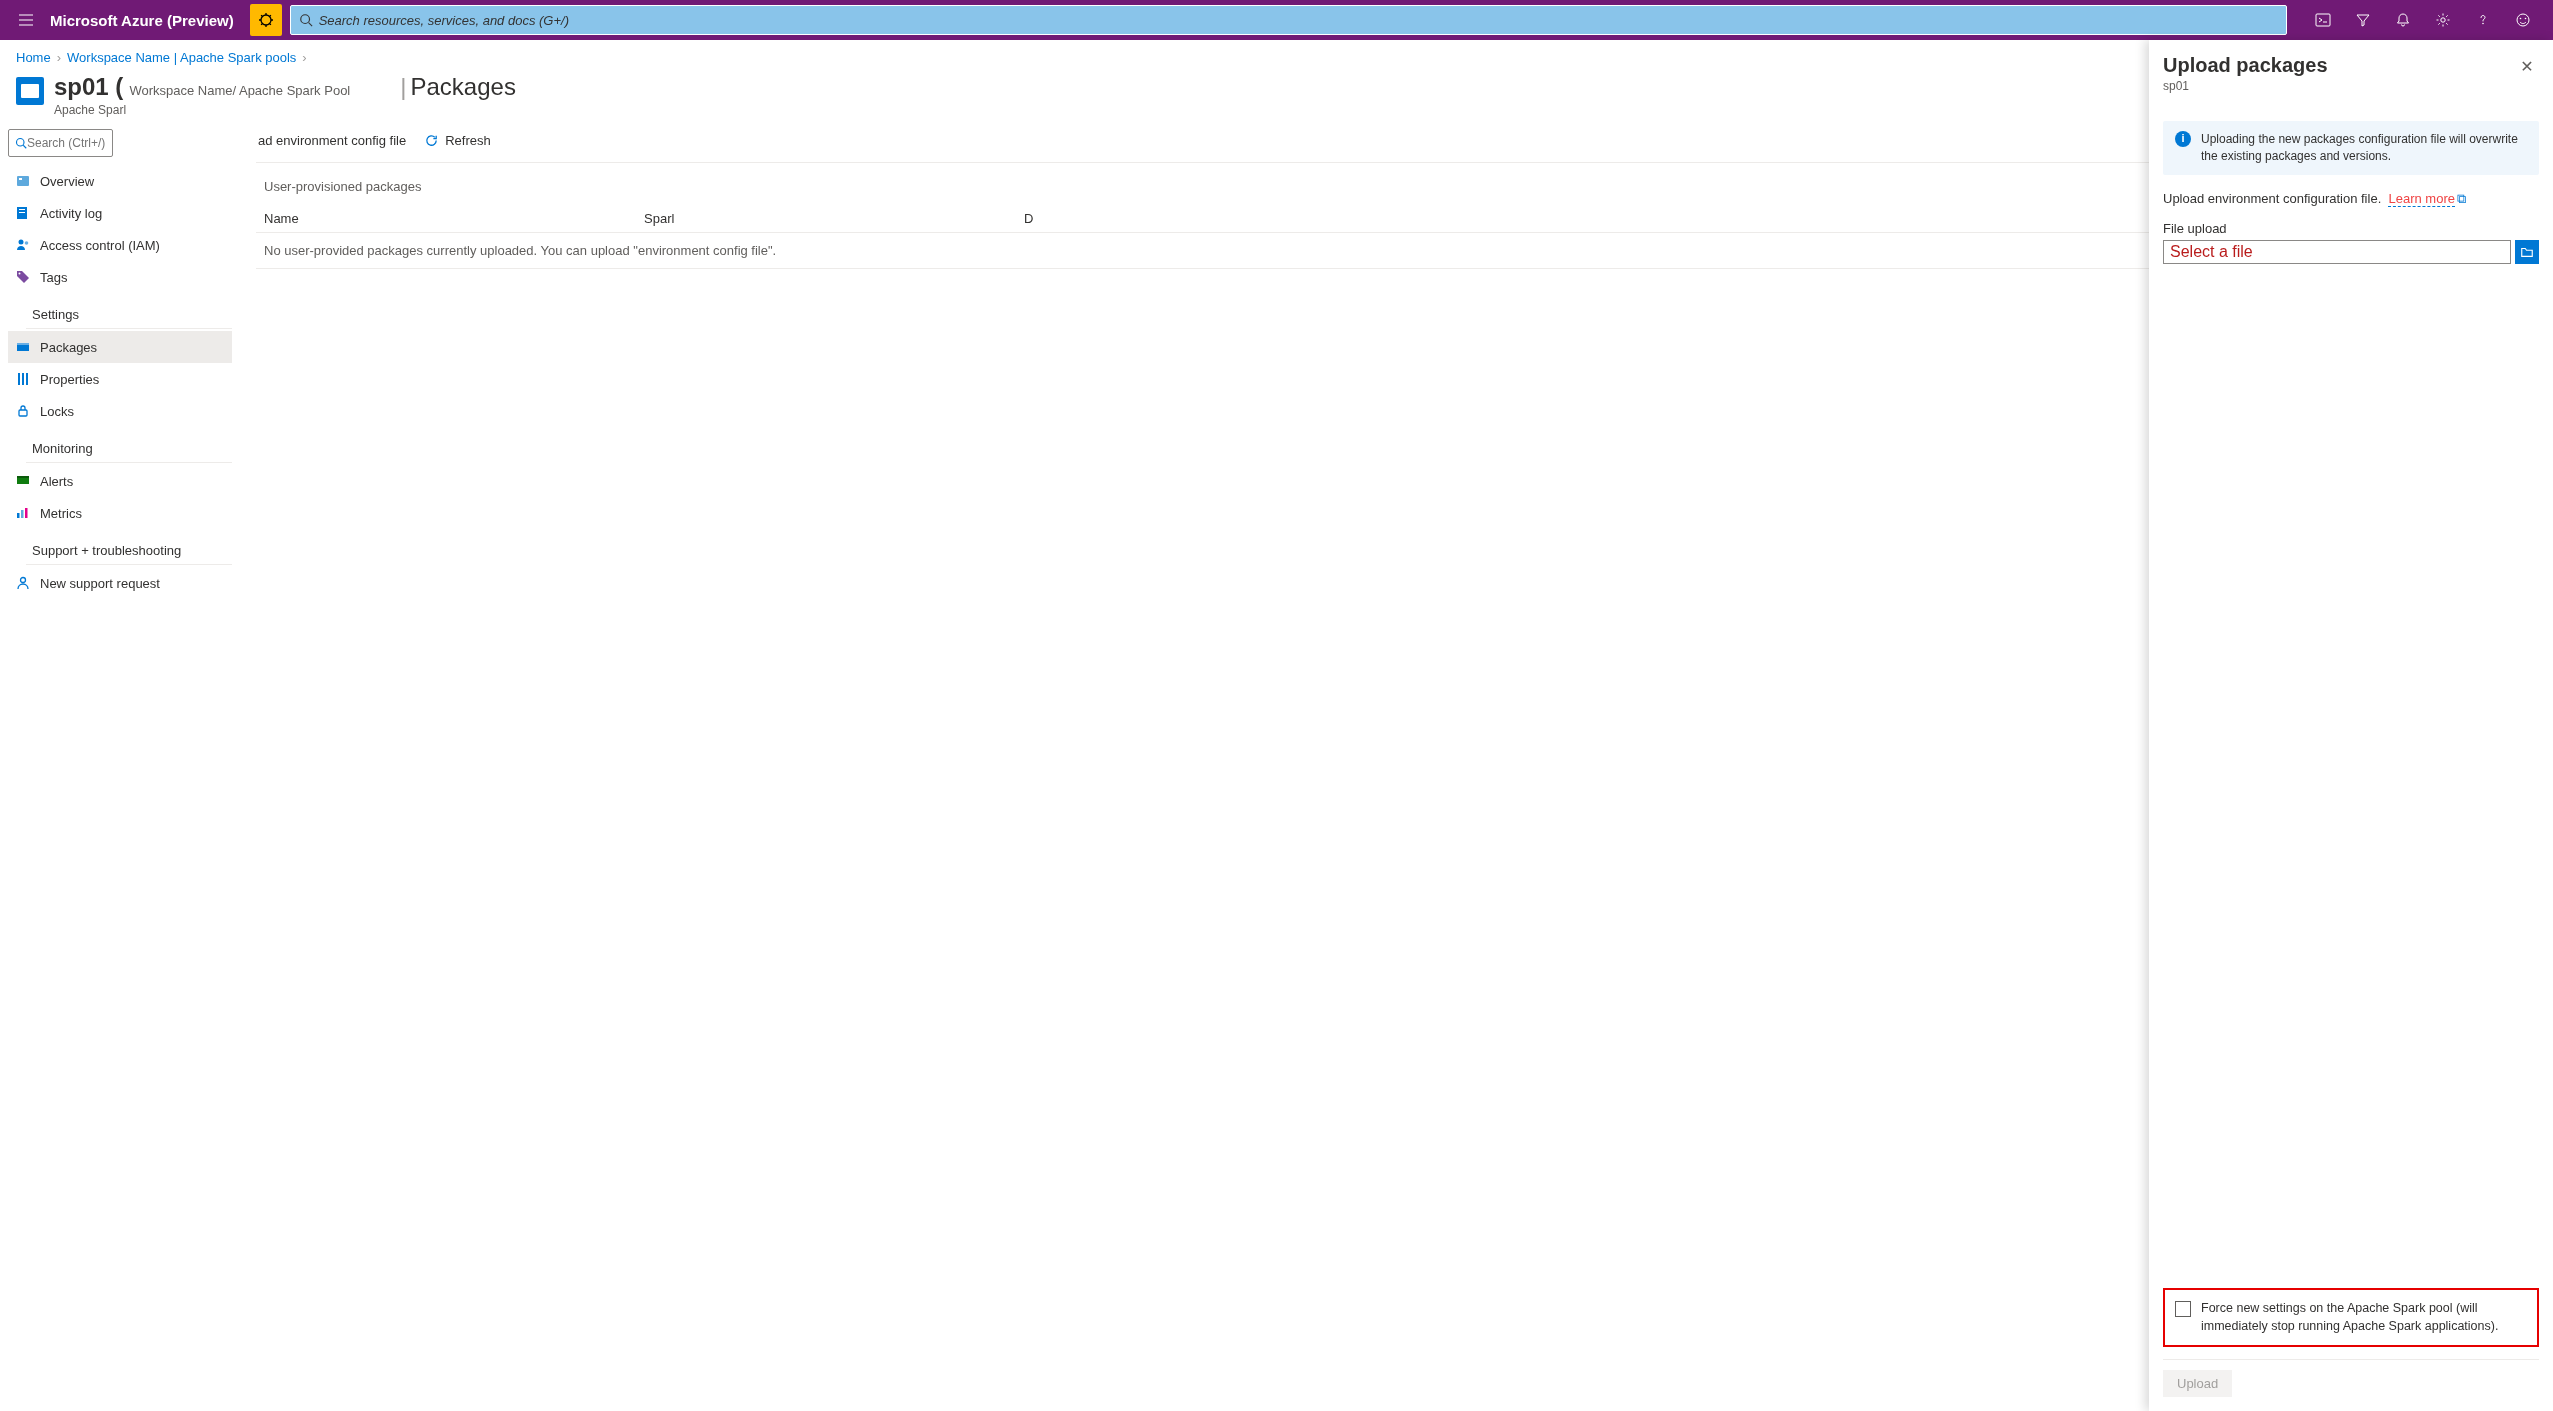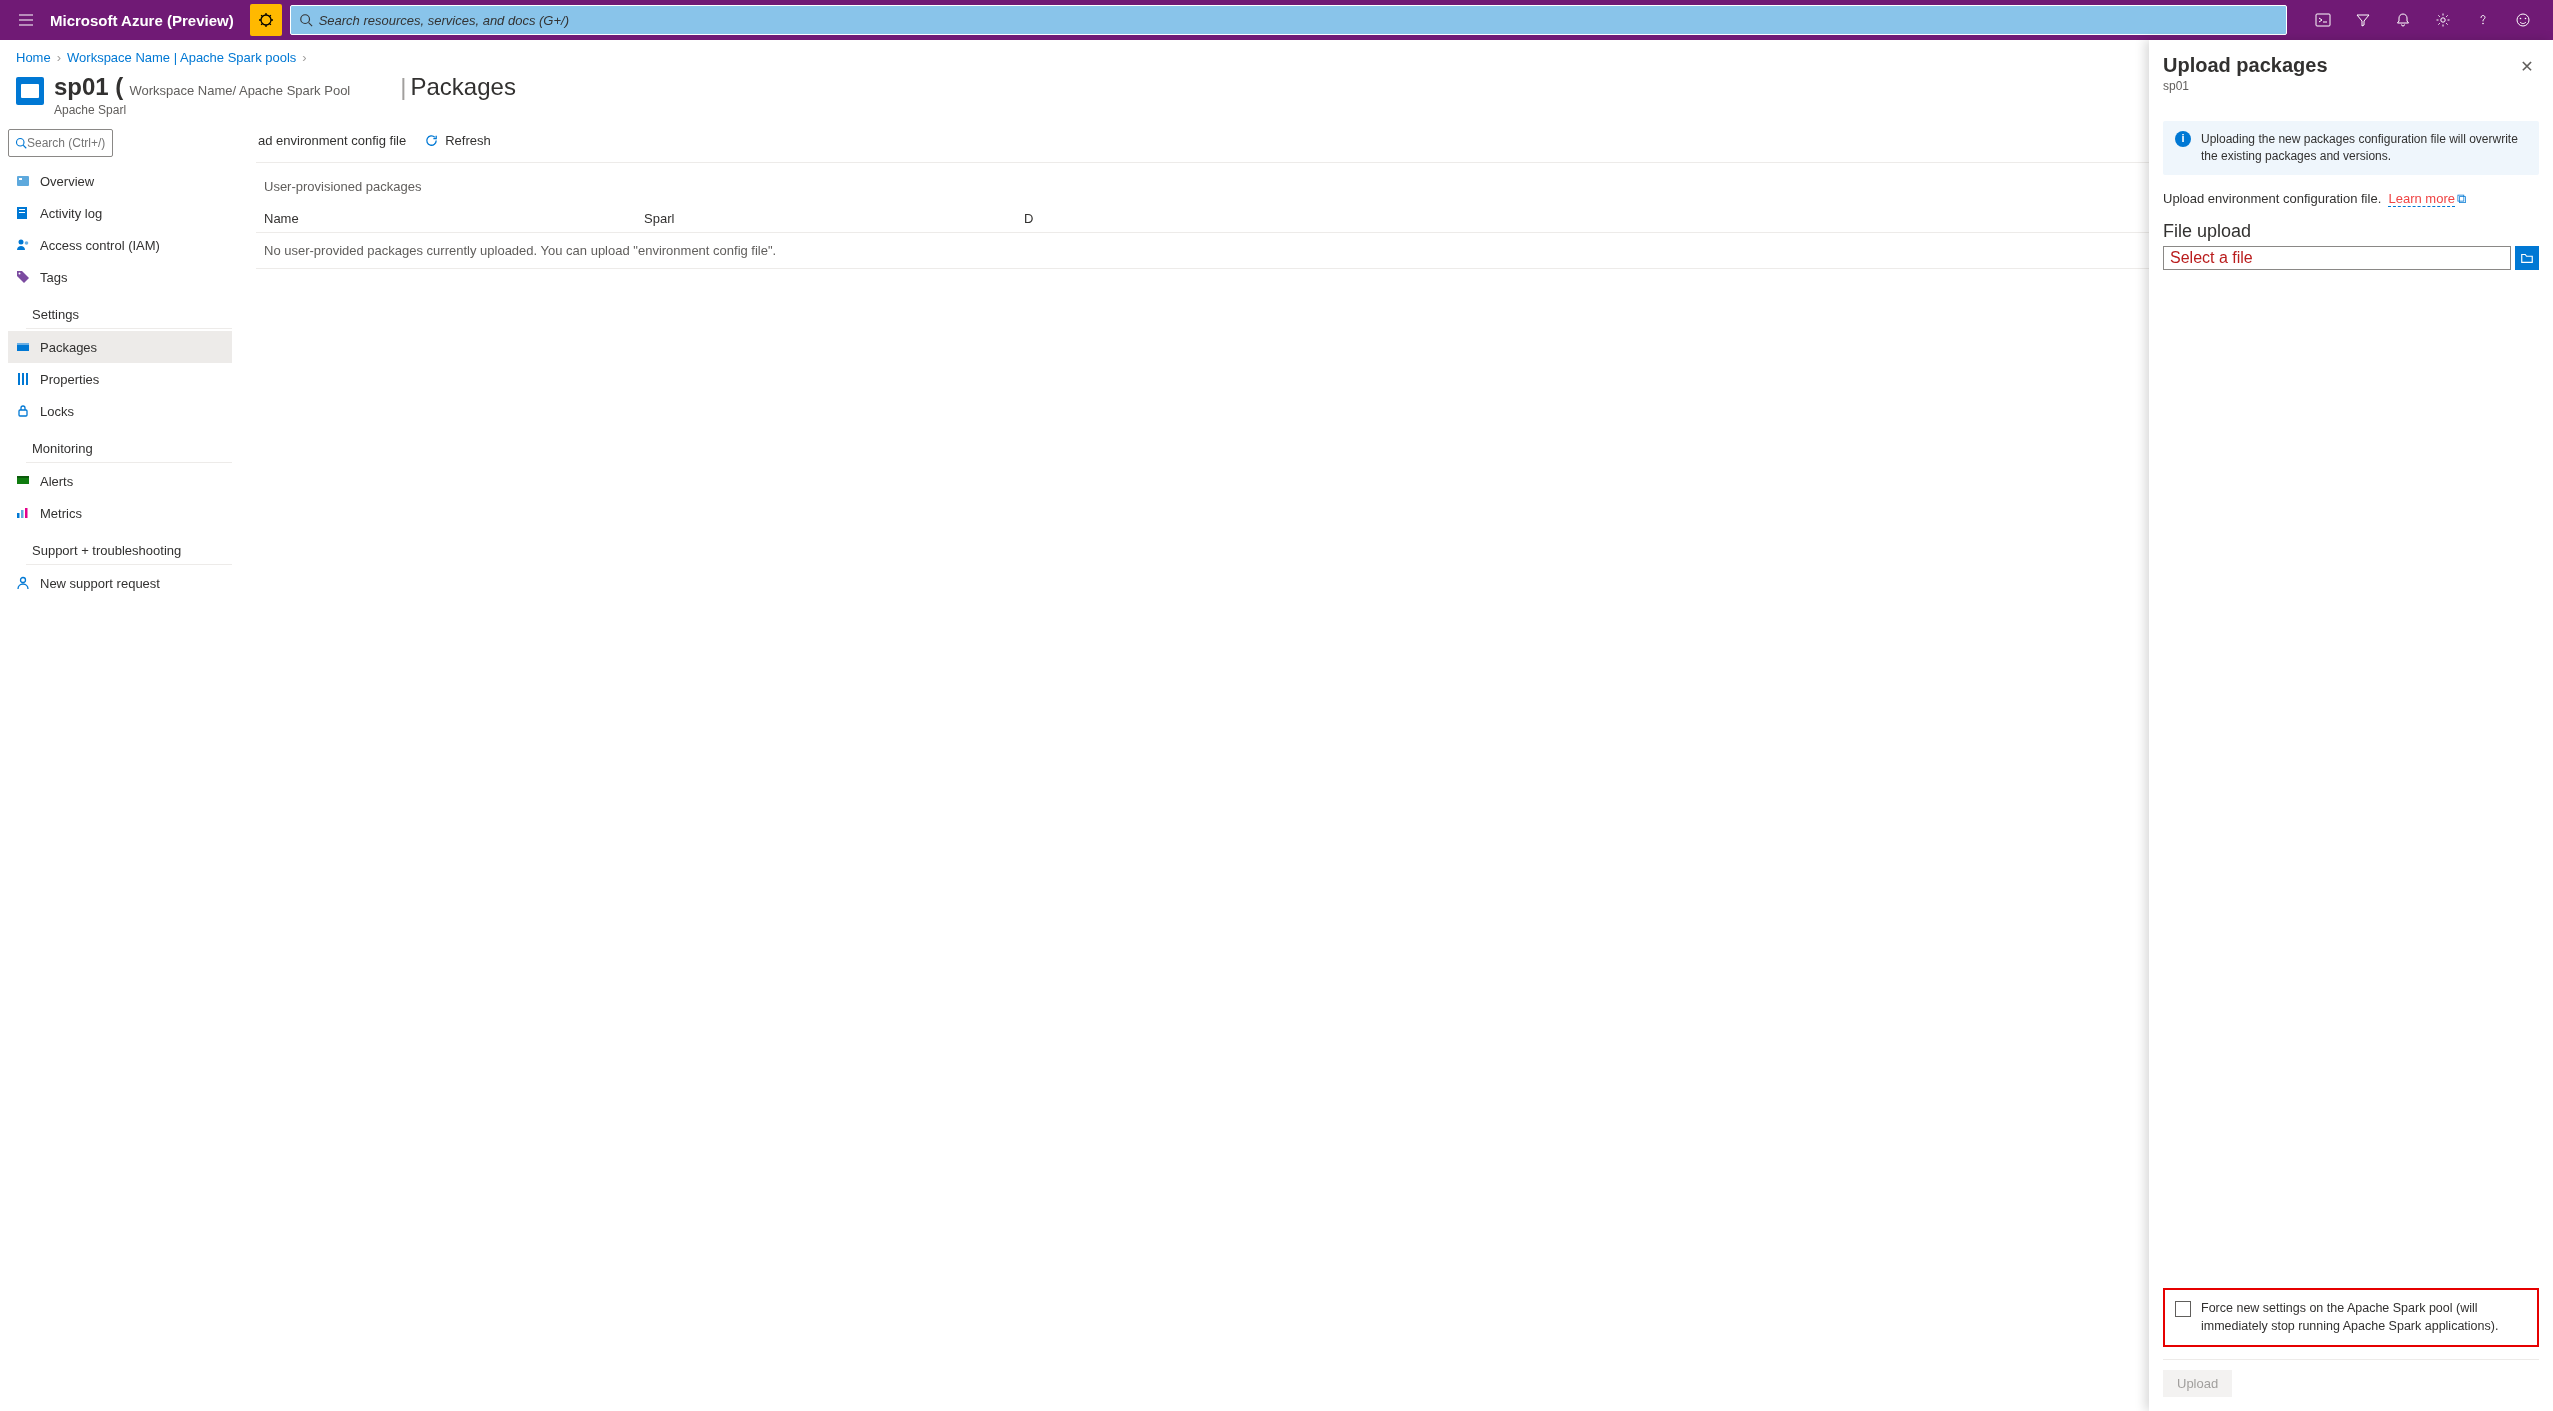--- a/index.html
+++ b/index.html
@@ -57,21 +57,21 @@
 .panel { position:absolute; top:0; right:0; width:404px; height:100%; background:#fff; box-shadow:-4px 0 10px rgba(0,0,0,0.15); display:flex; flex-direction:column; padding:14px 14px 14px 14px;}
 .panel-head { display:flex; align-items:flex-start; justify-content:space-between;}
 .panel-title { font-size:20px; font-weight:600;}
 .panel-sub { font-size:12px; color:#605e5c; margin-top:2px;}
 .close-x { font-size:16px; cursor:pointer; color:#605e5c; width:24px; height:24px; display:flex; align-items:center; justify-content:center;}
 .info-box { background:#eff6fc; border-radius:2px; padding:10px 12px; display:flex; gap:10px; margin-top:28px; font-size:12px; line-height:1.4;}
 .info-circle{ width:16px; height:16px; border-radius:50%; background:#0078d4; color:#fff; display:flex; align-items:center; justify-content:center; font-size:11px; font-weight:bold; flex-shrink:0;}
 .upload-desc { margin-top:16px; font-size:13px;}
 .upload-desc a{ color:#ef4444; text-decoration:none; border-bottom:1px dashed #0078d4; padding-bottom:0;}
 .upload-desc .ext { color:#0078d4; margin-left:2px;}
-.file-label{ font-size:18px; margin-top:14px; margin-bottom:4px;}
+.file-label{ font-size:13px; margin-top:14px; margin-bottom:4px;}
 .file-row {display:flex; gap:4px;}
 .file-input{ flex:1; height:24px; border:1px solid #8a8886; padding:0 6px; font-size:16px; color:#b91c1c; display:flex; align-items:center;}
 .file-btn{ width:24px; height:24px; background:#0078d4; display:flex; align-items:center; justify-content:center; cursor:pointer;}
 .file-btn svg{ color:#fff;}
 
 .checkbox-area { border:2.5px solid #e60000; padding:10px; margin-top:auto; margin-bottom:12px; display:flex; gap:10px; font-size:12.5px; line-height:1.4;}
 .checkbox-area .cb{ width:16px; height:16px; border:1px solid #605e5c; flex-shrink:0; margin-top:1px;}
 .panel-footer{ border-top:1px solid #edebe9; padding-top:10px;}
 .upload-btn{ background:#f3f2f1; color:#a19f9d; border:none; padding:6px 14px; font-size:13px; cursor:not-allowed;}
 

